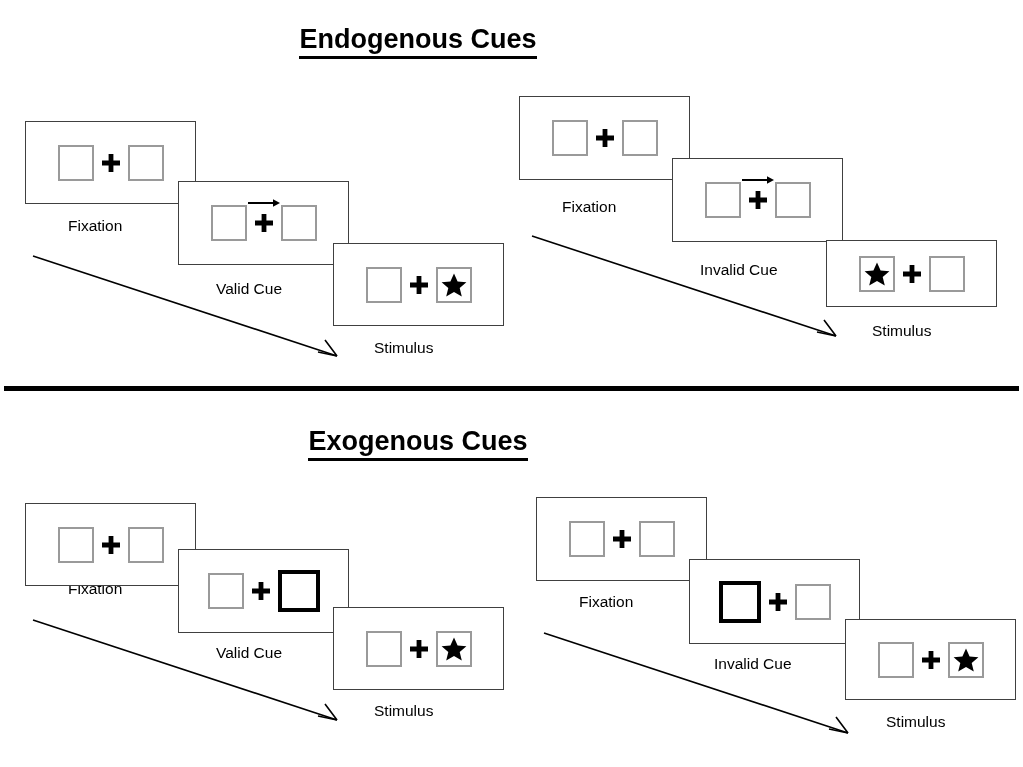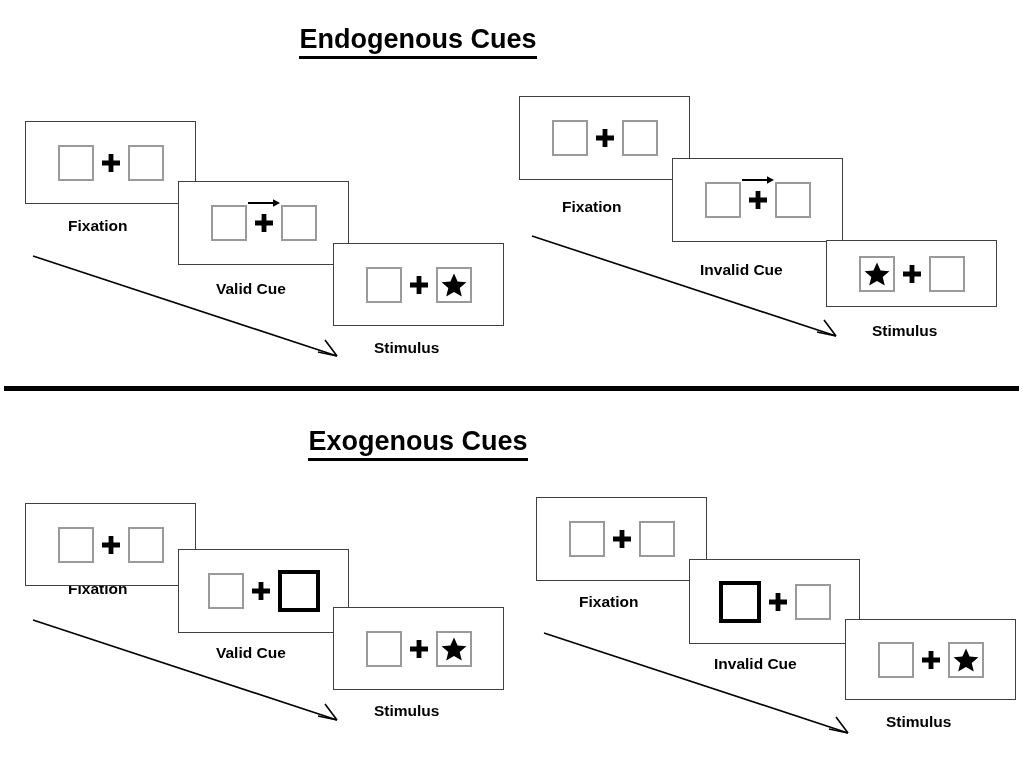--- a/index.html
+++ b/index.html
@@ -113,21 +113,21 @@
     height: 12px;
     top: -17px;
     left: 50%;
     transform: translateX(-50%);
   }
 
   
   .caption {
     position: absolute;
     font-size: 15.5px;
-    font-weight: bold;
+    font-weight: normal;
     white-space: nowrap;
     line-height: 1;
     text-align: right;
   }
 
   
   .seq-arrow {
     position: absolute;
     pointer-events: none;
   }

